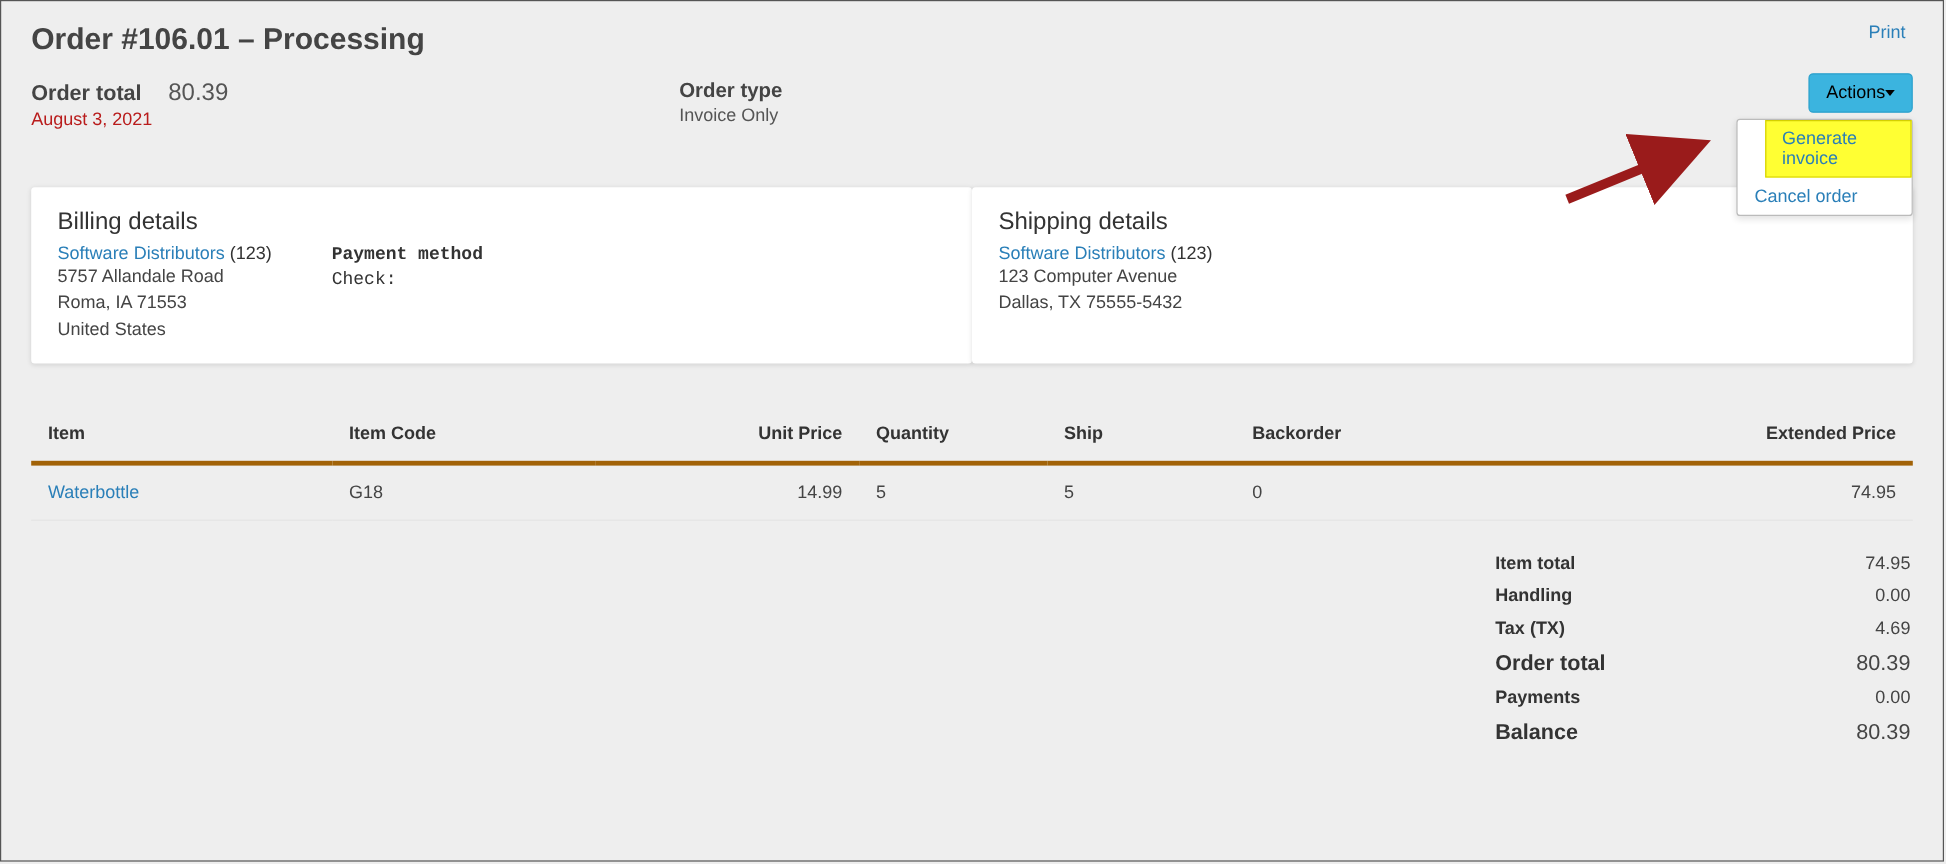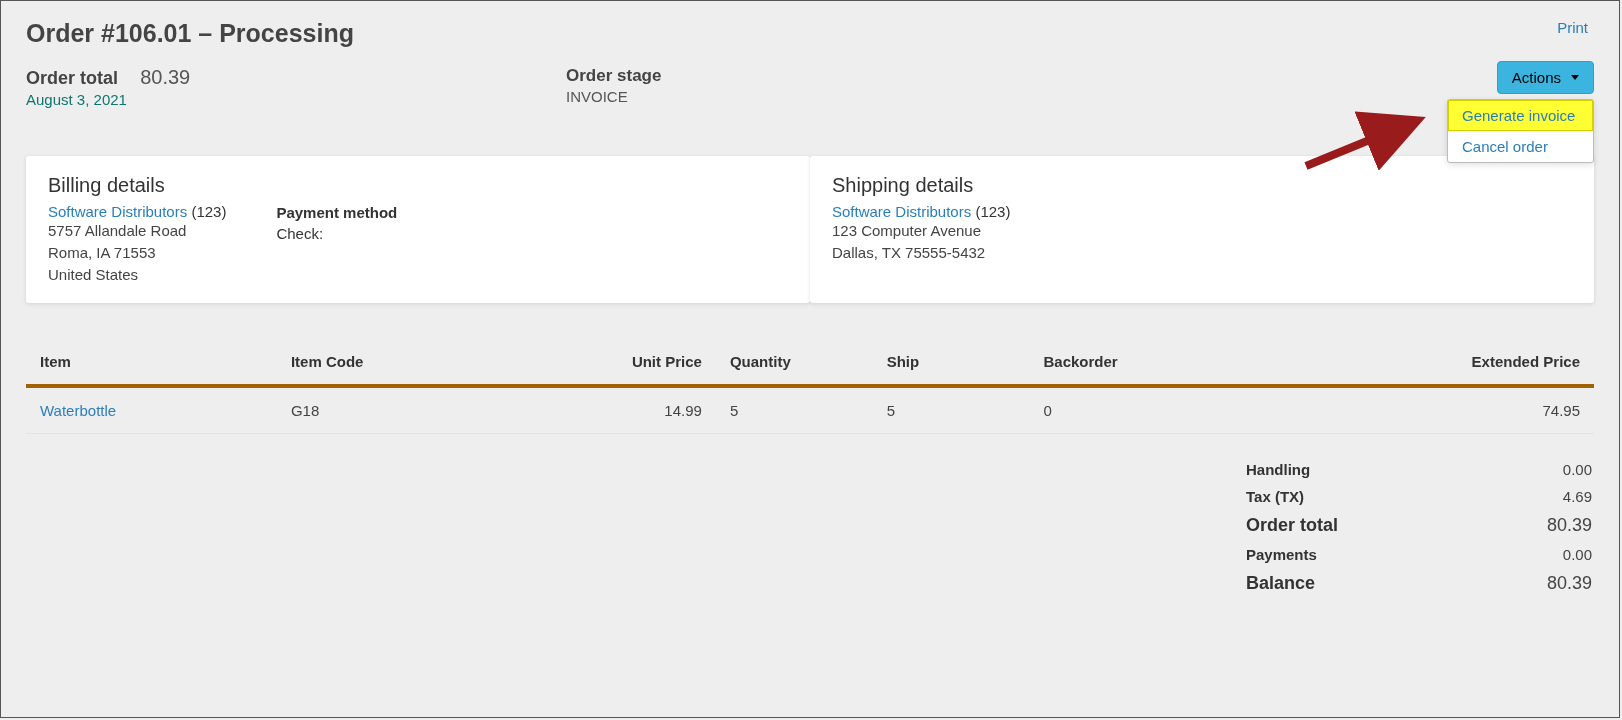--- a/index.html
+++ b/index.html
@@ -55,40 +55,40 @@
     font-weight: 700;
     font-size: 17px;
     color: #444;
   }
   .total-inline .summary-label { font-size: 18px; }
   .total-inline .amount-big {
     font-size: 20px;
     margin-left: 18px;
     color: #555;
   }
-  .subdate { color:#0f766e; margin-top:2px; }
+  .subdate { color:#b91c1c; margin-top:2px; }
   .link { color:#2a7fb8; cursor:pointer; }
   .val-under { color:#555; margin-top:2px; }
 
   .actions-wrap {
     position: absolute;
     right: 0;
     top: -5px;
   }
   .actions-btn {
     background: #3bb4df;
     border: 1px solid #2aa0cc;
     color: #000;
     padding: 7px 14px;
     font-size: 15px;
     border-radius: 4px;
     cursor: pointer;
     display:flex;
     align-items:center;
-    gap:10px;
+    gap:0;
   }
   .caret {
     width:0;height:0;
     border-left:4px solid transparent;
     border-right:4px solid transparent;
     border-top:5px solid #000;
   }
   .dropdown {
     position:absolute;
     right:0;
@@ -103,20 +103,21 @@
   .dropdown .item {
     padding:7px 14px;
     color:#2a7fb8;
     cursor:pointer;
     font-size:15px;
   }
   .dropdown .item.highlight {
     background:#ffff33;
     color:#2a7fb8;
     box-shadow: inset 0 0 0 1px #d4d000;
+    margin-left: 23px;
   }
 
   .cards-row {
     display:flex;
     margin-top:30px;
   }
   .card {
     background:#fff;
     border-radius:3px;
     box-shadow:0 1px 4px rgba(0,0,0,0.12);
@@ -127,21 +128,21 @@
   }
   .card.shipping { padding-bottom:28px; }
   .card h3 {
     font-weight:400;
     font-size:20px;
     margin:0 0 6px 0;
     color:#333;
   }
   .sub-strong { font-weight:700; color:#333; margin-bottom:4px; }
   .addr-line { color:#444; line-height:1.45; }
-  .card-col-right { margin-top: 30px; }
+  .card-col-right { margin-top: 30px; font-family: Liberation Mono, monospace; }
 
   
   table.items {
     width:100%;
     border-collapse:collapse;
     margin-top:40px;
   }
   table.items th {
     text-align:left;
     font-weight:700;
@@ -194,25 +195,25 @@
   <div class="summary-row">
     <div class="summary-block total">
       <div class="total-inline">
         <span class="summary-label">Order total</span>
         <span class="amount-big">80.39</span>
       </div>
       <div class="subdate">August 3, 2021</div>
     </div>
 
 
-
-    <div class="summary-block stage">
-      <div class="summary-label">Order stage</div>
-      <div class="val-under">INVOICE</div>
-    </div>
+    <div class="summary-block type">
+      <div class="summary-label">Order type</div>
+      <div class="val-under">Invoice Only</div>
+    </div>
+
 
     <div class="actions-wrap">
       <button class="actions-btn">
         <span>Actions</span>
         <span class="caret"></span>
       </button>
       <div class="dropdown">
         <div class="item highlight">Generate invoice</div>
         <div class="item">Cancel order</div>
       </div>
@@ -270,20 +271,24 @@
         <td class="center">5</td>
         <td class="center">5</td>
         <td class="center">0</td>
         <td class="right">74.95</td>
       </tr>
     </tbody>
   </table>
 
   <div class="totals">
     <div class="trow">
+        <span class="lbl">Item total</span>
+        <span class="val">74.95</span>
+      </div>
+    <div class="trow">
         <span class="lbl">Handling</span>
         <span class="val">0.00</span>
       </div>
     <div class="trow">
         <span class="lbl">Tax (TX)</span>
         <span class="val">4.69</span>
       </div>
     <div class="trow big">
         <span class="lbl">Order total</span>
         <span class="val">80.39</span>

